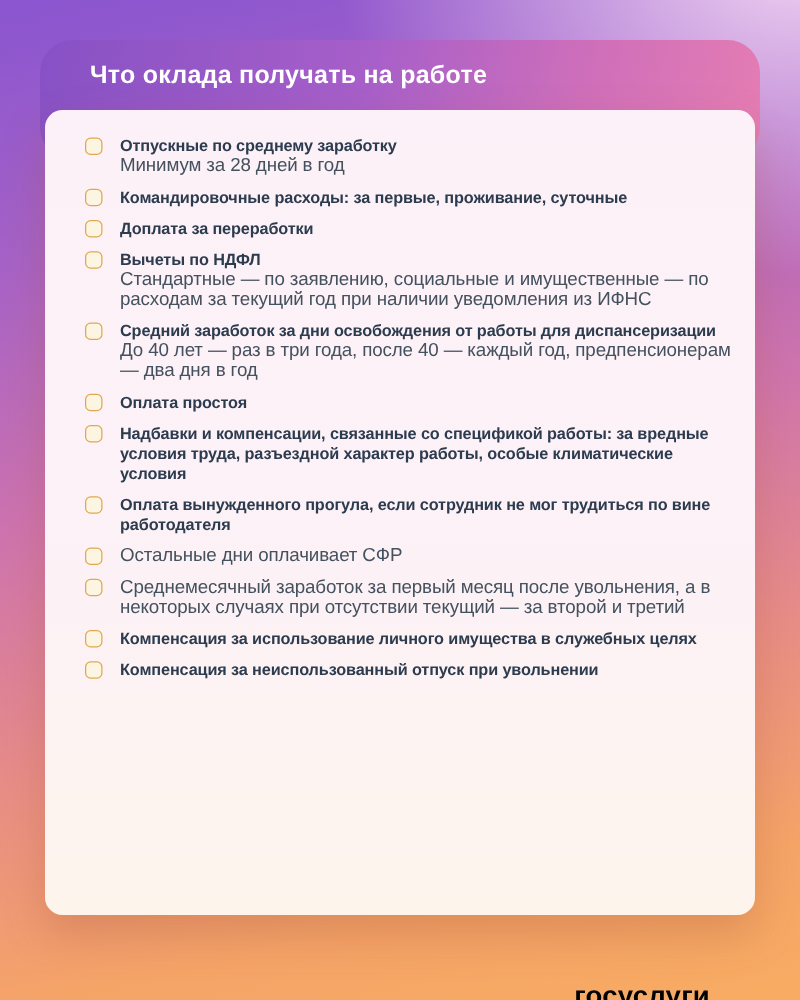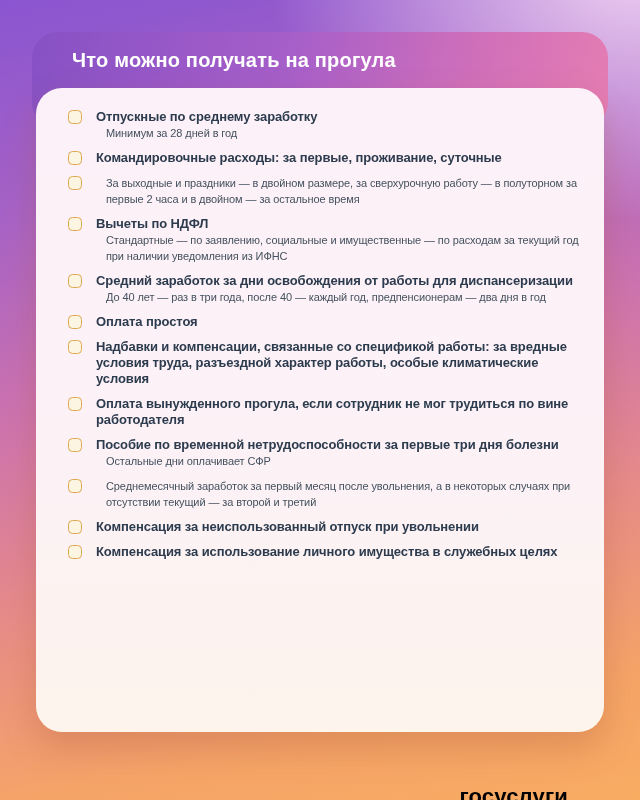--- a/index.html
+++ b/index.html
@@ -15,21 +15,21 @@
     border-radius: 26px;
     background: linear-gradient(100deg, #8751c5 0%, #a75fc9 45%, #cf6fba 75%, #e57db3 100%);
   }
   .page-title {
     padding: 15px 0 0 40px;
     color: #ffffff; font-size: 20px; font-weight: bold; line-height: 26px;
     letter-spacing: 0.2px;
   }
   .content-card {
     position: absolute; left: 36px; right: 36px; top: 88px; height: 644px;
-    border-radius: 26px;
+    border-radius: 14px;
     background: linear-gradient(180deg, #fcf1f8 0%, #fcf2f6 60%, #fdf4ec 100%);
     box-shadow: 0 16px 34px rgba(170, 85, 55, 0.30);
     box-sizing: border-box;
     padding: 21px 14px 16px 32px;
   }
   .checklist {
     display: flex; flex-direction: column; gap: 9px;
   }
   .item { display: flex; gap: 14px; align-items: flex-start; }
   .checkbox {
@@ -37,34 +37,33 @@
     border: 1.6px solid #dfa850; border-radius: 4.5px;
     background: #fcf5e2; box-sizing: border-box;
     display: inline-block; cursor: pointer;
   }
   .item-text { flex: 1; min-width: 0; }
   .item-title {
     color: #2c3b4e; font-weight: bold; font-size: 13px; line-height: 16px;
     letter-spacing: -0.1px;
   }
   .item-desc {
-    color: #44515e; font-size: 11px; line-height: 16px;
+    color: #44515e; font-size: 15px; line-height: 16px;
     letter-spacing: -0.1px;
-    margin-left: 10px;
   }
   .footer-logo {
     position: absolute; right: 72px; top: 784px;
     color: #000000; font-size: 22px; font-weight: bold; letter-spacing: 0.2px;
   }
 </style>
 </head>
 <body>
 
 <div class="header-card">
-  <div class="page-title">Что можно получать на прогула</div>
+  <div class="page-title">Что оклада получать на работе</div>
 </div>
 
 <div class="content-card">
   <div class="checklist">
   <div class="item">
     <span class="checkbox"></span>
     <div class="item-text">
       <div class="item-title">Отпускные по среднему заработку</div>
       <div class="item-desc">Минимум за 28 дней в год</div>
     </div>
@@ -74,21 +73,21 @@
     <span class="checkbox"></span>
     <div class="item-text">
       <div class="item-title">Командировочные расходы: за первые, проживание, суточные</div>
 
     </div>
   </div>
 
   <div class="item">
     <span class="checkbox"></span>
     <div class="item-text">
-      <div class="item-desc">За выходные и праздники — в двойном размере, за сверхурочную работу — в полуторном за первые 2 часа и в двойном — за остальное время</div>
+      <div class="item-title">Доплата за переработки</div>
     </div>
   </div>
 
 
   <div class="item">
     <span class="checkbox"></span>
     <div class="item-text">
       <div class="item-title">Вычеты по НДФЛ</div>
       <div class="item-desc">Стандартные — по заявлению, социальные и имущественные — по расходам за текущий год при наличии уведомления из ИФНС</div>
     </div>
@@ -121,43 +120,42 @@
     <span class="checkbox"></span>
     <div class="item-text">
       <div class="item-title">Оплата вынужденного прогула, если сотрудник не мог трудиться по вине работодателя</div>
 
     </div>
   </div>
 
   <div class="item">
     <span class="checkbox"></span>
     <div class="item-text">
-      <div class="item-title">Пособие по временной нетрудоспособности за первые три дня болезни</div>
       <div class="item-desc">Остальные дни оплачивает СФР</div>
     </div>
   </div>
 
   <div class="item">
     <span class="checkbox"></span>
     <div class="item-text">
       <div class="item-desc">Среднемесячный заработок за первый месяц после увольнения, а в некоторых случаях при отсутствии текущий — за второй и третий</div>
     </div>
   </div>
 
   <div class="item">
     <span class="checkbox"></span>
     <div class="item-text">
-      <div class="item-title">Компенсация за неиспользованный отпуск при увольнении</div>
+      <div class="item-title">Компенсация за использование личного имущества в служебных целях</div>
 
     </div>
   </div>
 
   <div class="item">
     <span class="checkbox"></span>
     <div class="item-text">
-      <div class="item-title">Компенсация за использование личного имущества в служебных целях</div>
+      <div class="item-title">Компенсация за неиспользованный отпуск при увольнении</div>
 
     </div>
   </div>
 </div>
 </div>
 
 <div class="footer-logo">госуслуги</div>
 
 </body></html>

